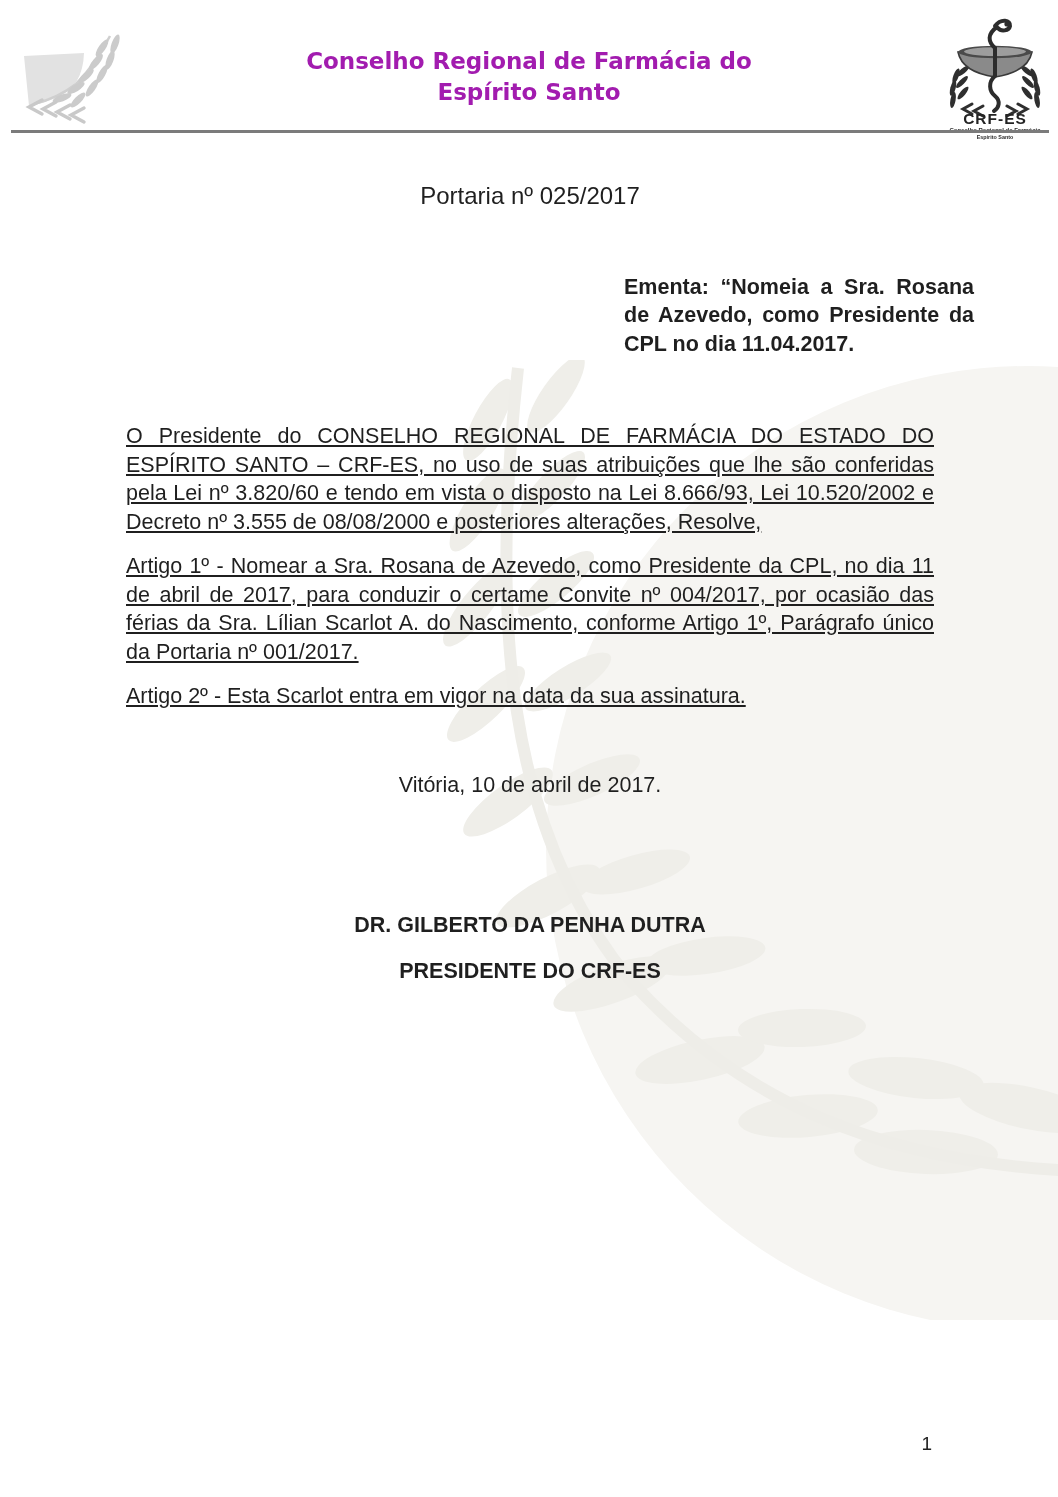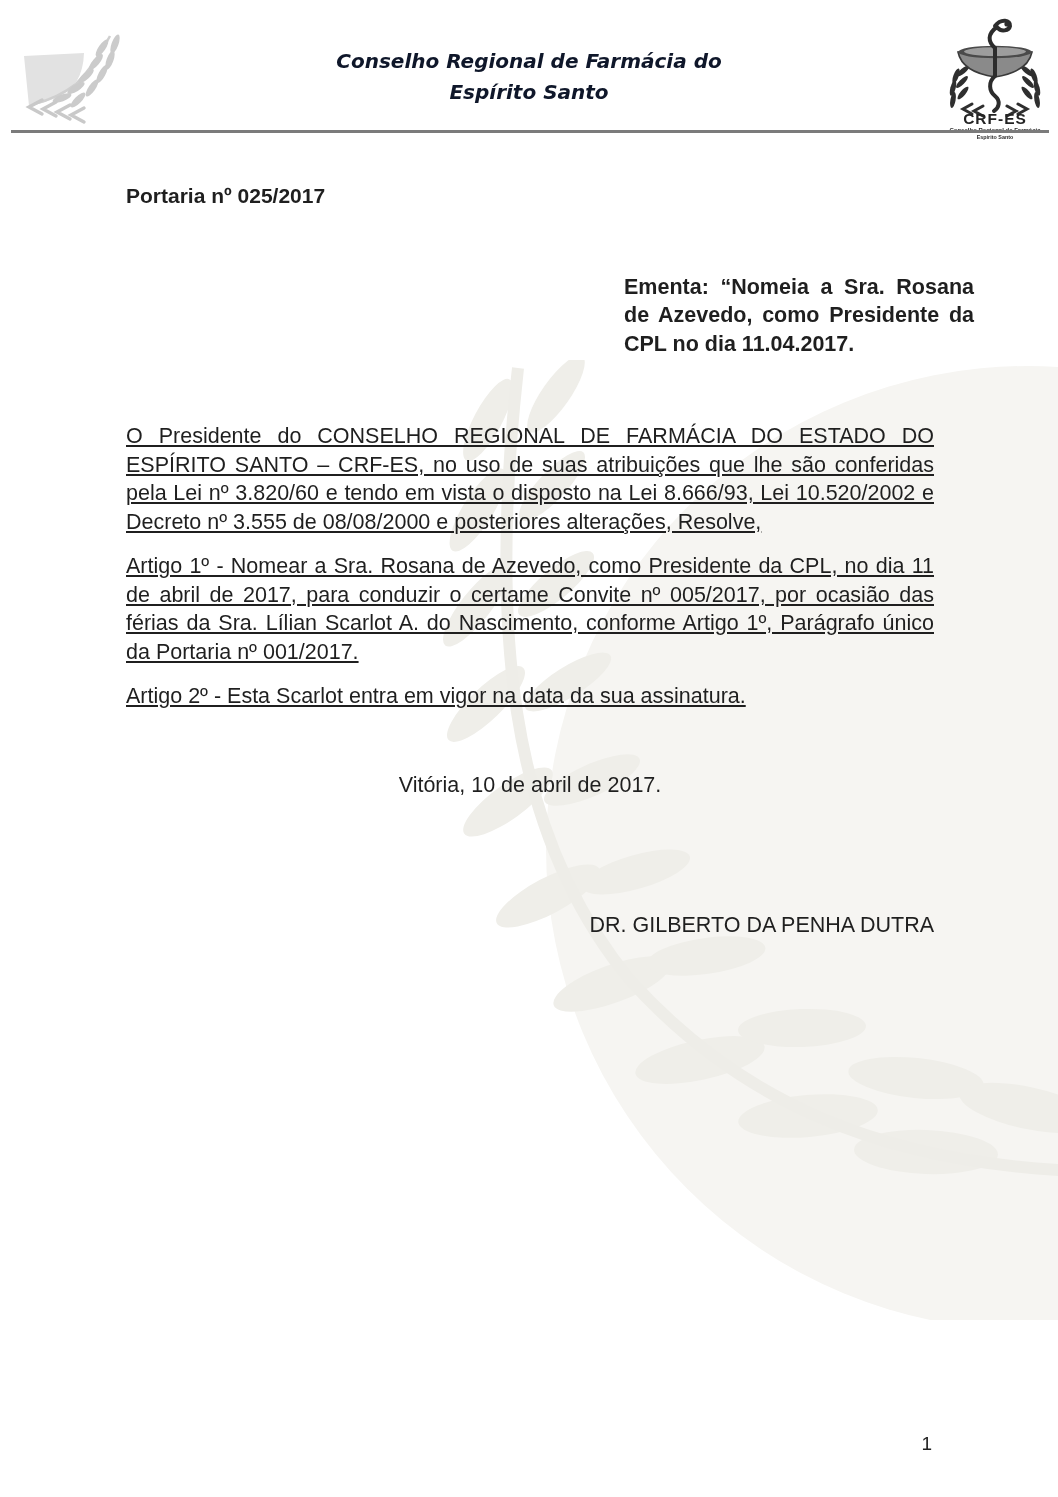--- a/index.html
+++ b/index.html
@@ -21,51 +21,50 @@
   }
   
   .letterhead-left {
     position:absolute; left:20px; top:34px;
     width:122px; height:102px; z-index:1;
   }
   .org-title {
     position:absolute; top:46px; left:0; right:0;
     text-align:center; z-index:1;
     font-family:"DejaVu Sans", sans-serif;
-    font-weight:bold; font-size:20px; line-height:31px;
-    color:#0f172a;
-    font-style:italic;
+    font-weight:bold; font-size:23px; line-height:31px;
+    color:#a21caf;
   }
   .logo {
     position:absolute; right:6px; top:14px;
     width:114px; height:127px; z-index:1;
   }
   .rule {
     position:absolute; top:130px; left:11px; right:9px;
     height:3px; background:#7b7b7b; z-index:1;
   }
   
   .doc-body {
     position:absolute; top:136px; left:126px; width:808px;
     z-index:1;
     font-size:21.5px; line-height:28.5px;
   }
   .doc-title {
-    font-weight:bold; font-size:21px;
+    text-align:center; font-weight:normal; font-size:24px;
     margin:46px 0 0 0;
   }
   .ementa {
     font-weight:bold; width:350px;
     margin:62px 0 0 498px;
     text-align:justify;
   }
   .body-par { text-align:justify; margin:0 0 16px 0;text-decoration:underline; }
   .body-par.first { margin-top:64px; }
   .dateline { text-align:center; margin:60px 0 0 0; }
-  .sig-name  { text-align:right; font-weight:normal; margin:112px 0 0 0; }
+  .sig-name  { text-align:center; font-weight:bold; margin:112px 0 0 0; }
   .sig-title { text-align:center; font-weight:bold; margin:17px 0 0 0; }
   .page-number {
     position:absolute; right:126px; bottom:42px;
     font-size:19px; color:#222; z-index:1;
   }
 </style>
 </head>
 <body>
 
 <div class="page">
@@ -161,23 +160,24 @@
   </svg>
 
   <div class="rule"></div>
 
   <div class="doc-body">
     <h1 class="doc-title">Portaria nº 025/2017</h1>
 
     <p class="ementa">Ementa: “Nomeia a Sra. Rosana de Azevedo, como Presidente da CPL no dia 11.04.2017.</p>
 
     <p class="body-par first">O Presidente do CONSELHO REGIONAL DE FARMÁCIA DO ESTADO DO ESPÍRITO SANTO – CRF-ES, no uso de suas atribuições que lhe são conferidas pela Lei nº 3.820/60 e tendo em vista o disposto na Lei 8.666/93, Lei 10.520/2002 e Decreto nº 3.555 de 08/08/2000 e posteriores alterações, Resolve,</p>
-    <p class="body-par">Artigo 1º - Nomear a Sra. Rosana de Azevedo, como Presidente da CPL, no dia 11 de abril de 2017, para conduzir o certame Convite nº 005/2017, por ocasião das férias da Sra. Lílian Scarlot A. do Nascimento, conforme Artigo 1º, Parágrafo único da Portaria nº 001/2017.</p>
+    <p class="body-par">Artigo 1º - Nomear a Sra. Rosana de Azevedo, como Presidente da CPL, no dia 11 de abril de 2017, para conduzir o certame Convite nº 004/2017, por ocasião das férias da Sra. Lílian Scarlot A. do Nascimento, conforme Artigo 1º, Parágrafo único da Portaria nº 001/2017.</p>
     <p class="body-par">Artigo 2º - Esta Scarlot entra em vigor na data da sua assinatura.</p>
 
     <p class="dateline">Vitória, 10 de abril de 2017.</p>
 
     <p class="sig-name">DR. GILBERTO DA PENHA DUTRA</p>
+    <p class="sig-title">PRESIDENTE DO CRF-ES</p>
   </div>
 
   <div class="page-number">1</div>
 
 </div>
 
 </body></html>

